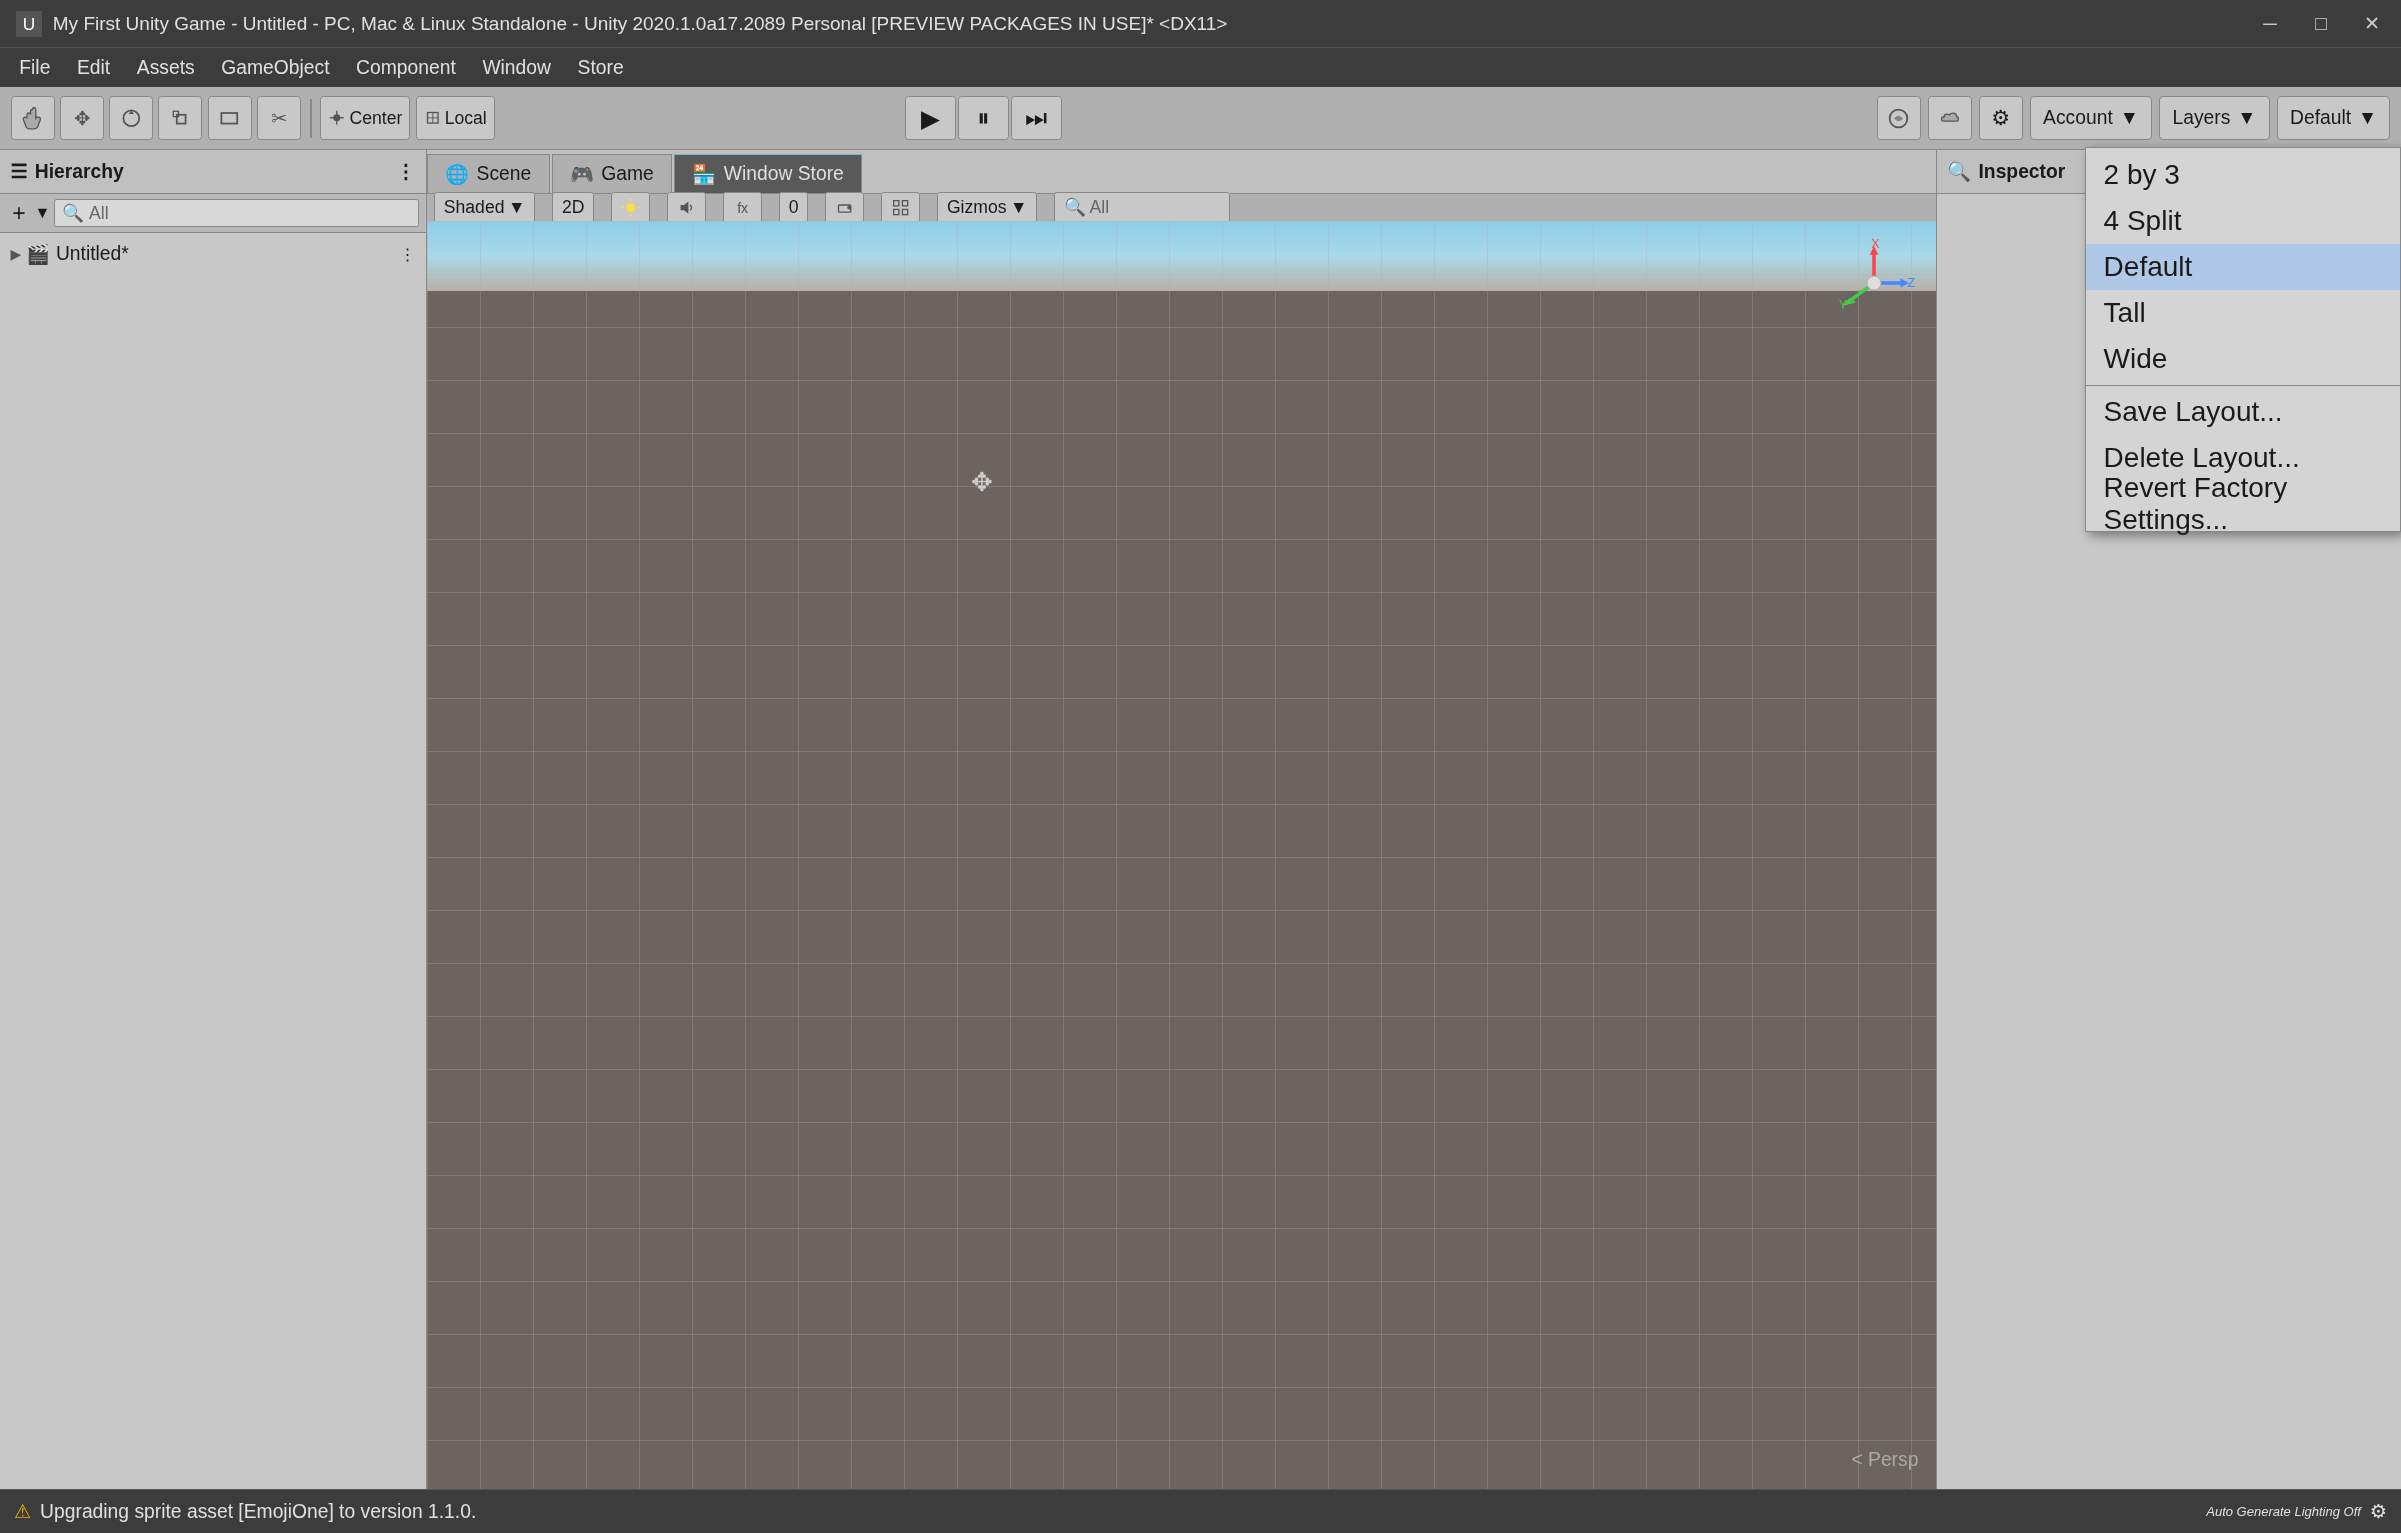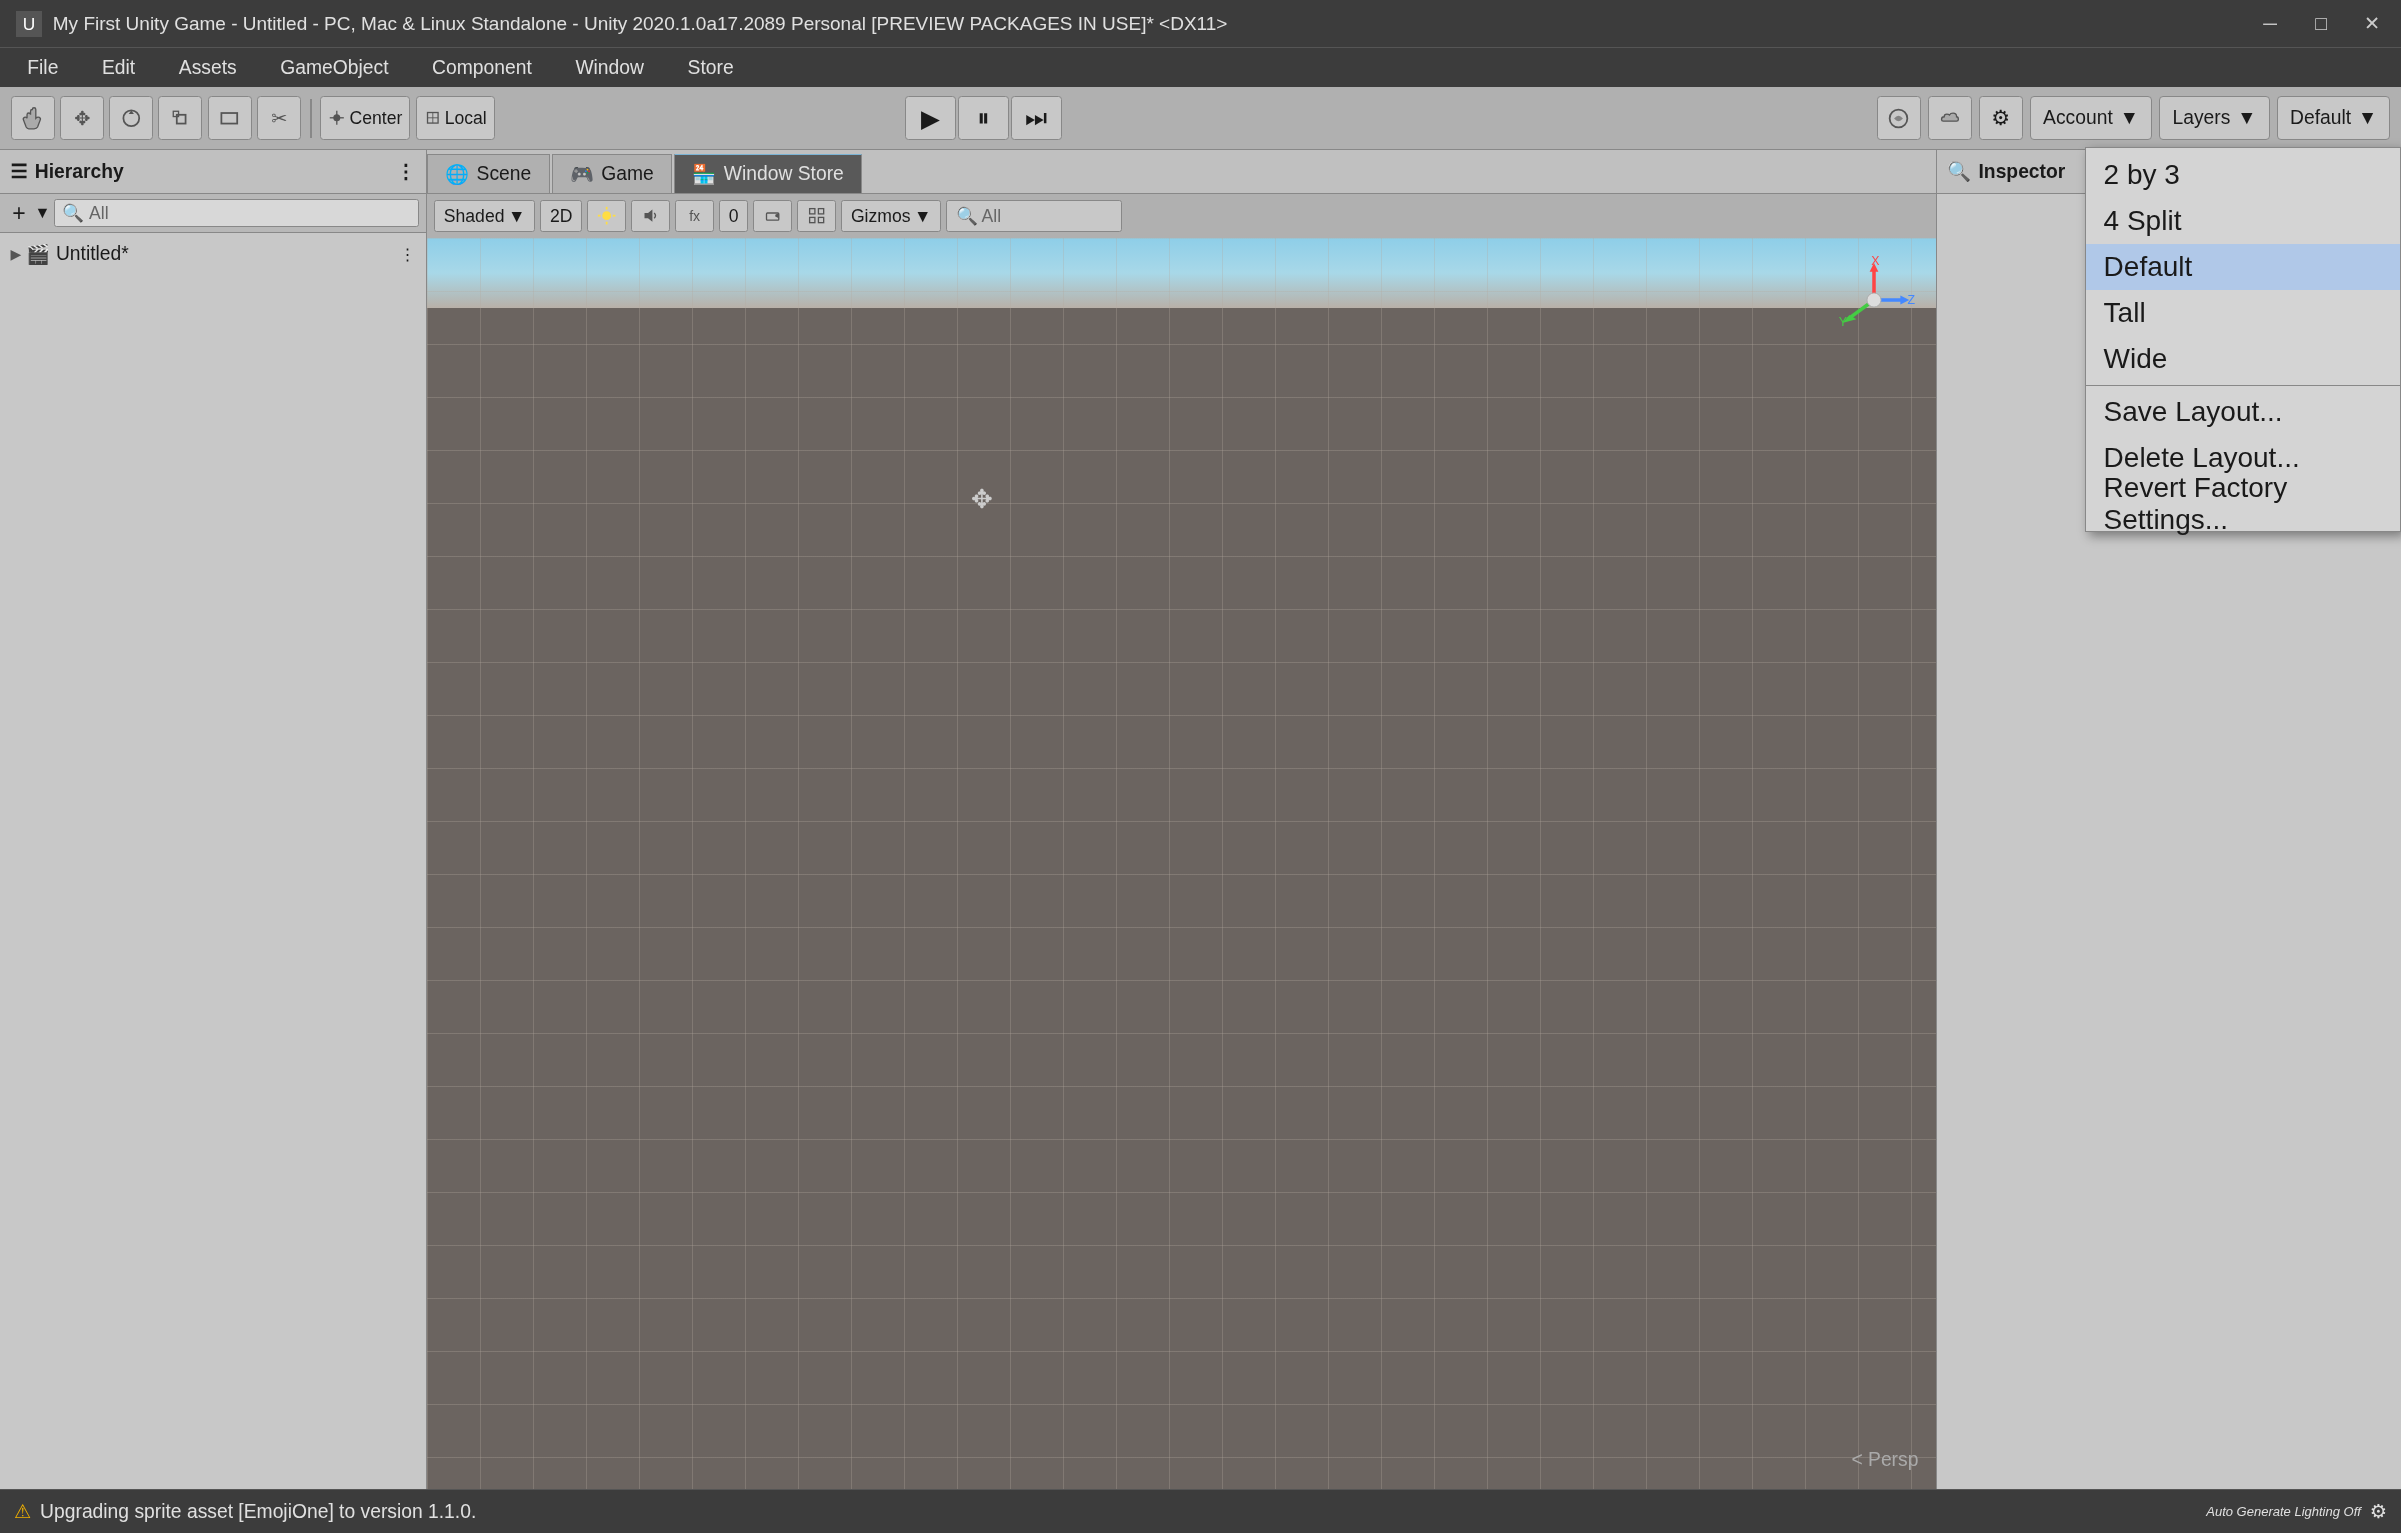--- a/index.html
+++ b/index.html
@@ -43,24 +43,24 @@
       width: 30px; height: 30px;
     }
 
     
     #menu-bar {
       width: 100%;
       height: 40px;
       background: #3c3c3c;
       display: flex;
       align-items: center;
-      padding: 0 15px;
+      padding: 0 7px;
       color: #e0e0e0;
       font-size: 19.3px;
-      gap: 19px;
+      gap: 2px;
       border-top: 0.9px solid #555;
     }
     .menu-item {
       padding: 3.5px 12.3px;
       cursor: pointer;
       border-radius: 2.6px;
     }
 
     
     #toolbar {
@@ -182,23 +182,23 @@
       border-bottom: none;
       display: flex; align-items: center; gap: 7px;
       font-size: 19.3px; cursor: pointer;
       margin-right: 1.8px;
     }
     .scene-tab.active {
       background: #595959; color: #e0e0e0;
       border-top: 1.8px solid #7ab3d4;
     }
     #scene-toolbar {
-      height: 44px;
+      height: 27px;
       background: #b0b0b0;
-      display: flex; align-items: center; padding: 0 7px; gap: 5px;
+      display: flex; align-items: center; padding: 0 7px; gap: 17px;
     }
     .scene-control {
       height: 32px;
       background: #c8c8c8; border: 0.9px solid #888; border-radius: 2.6px;
       display: flex; align-items: center; padding: 0 8.8px; gap: 3.5px;
       font-size: 17.6px; cursor: pointer;
     }
     .scene-content {
       flex: 1;
       background: #6b6460;

